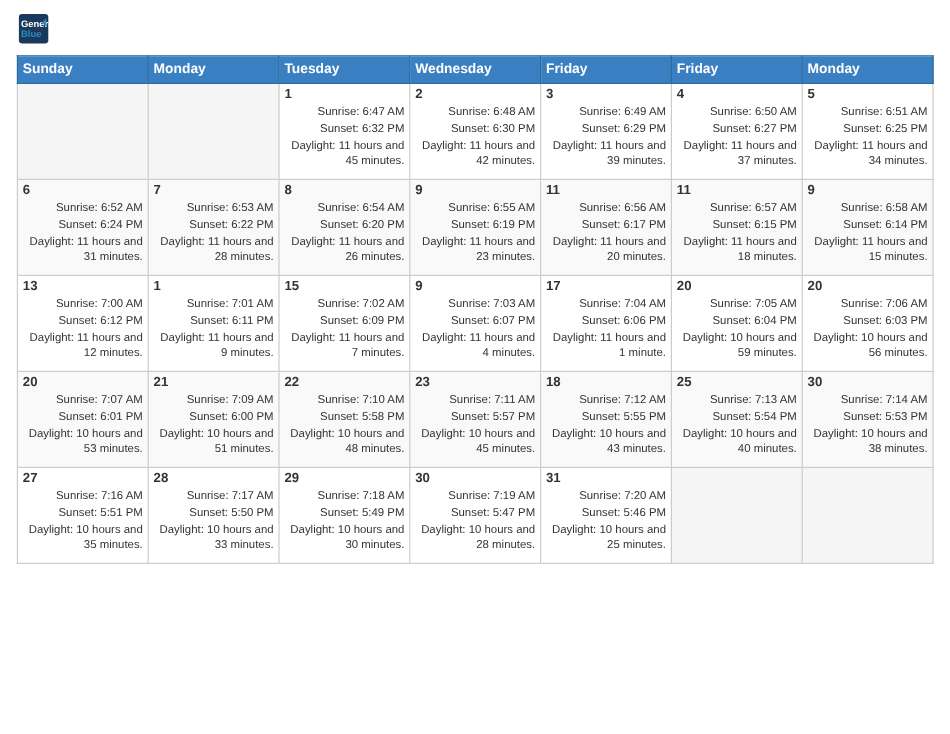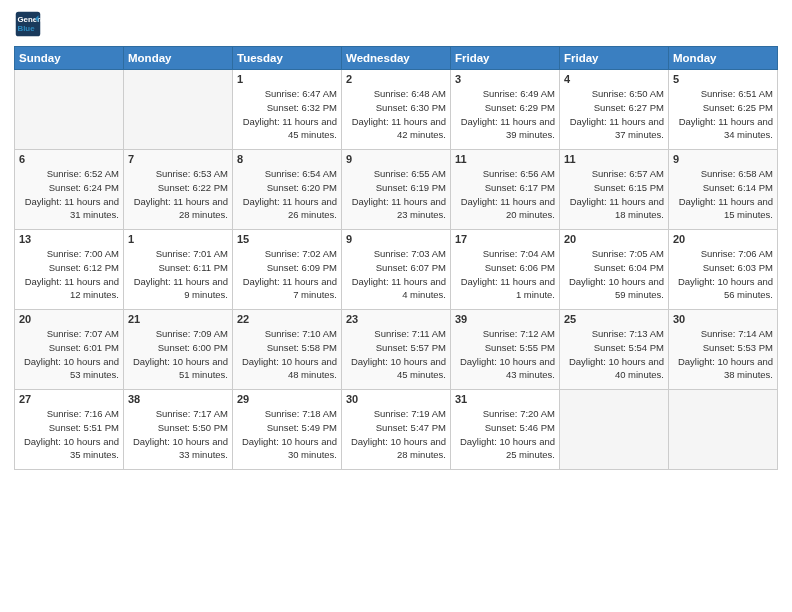--- a/index.html
+++ b/index.html
@@ -223,39 +223,39 @@
           </td>
           <td>
             <span class="day-num">22</span>
             <div class="day-info">Sunrise: 7:10 AM<br>Sunset: 5:58 PM<br>Daylight: 10 hours and 48 minutes.</div>
           </td>
           <td>
             <span class="day-num">23</span>
             <div class="day-info">Sunrise: 7:11 AM<br>Sunset: 5:57 PM<br>Daylight: 10 hours and 45 minutes.</div>
           </td>
           <td>
-            <span class="day-num">39</span>
+            <span class="day-num">18</span>
             <div class="day-info">Sunrise: 7:12 AM<br>Sunset: 5:55 PM<br>Daylight: 10 hours and 43 minutes.</div>
           </td>
           <td>
             <span class="day-num">25</span>
             <div class="day-info">Sunrise: 7:13 AM<br>Sunset: 5:54 PM<br>Daylight: 10 hours and 40 minutes.</div>
           </td>
           <td>
             <span class="day-num">30</span>
             <div class="day-info">Sunrise: 7:14 AM<br>Sunset: 5:53 PM<br>Daylight: 10 hours and 38 minutes.</div>
           </td>
         </tr>
         <tr>
           <td>
             <span class="day-num">27</span>
             <div class="day-info">Sunrise: 7:16 AM<br>Sunset: 5:51 PM<br>Daylight: 10 hours and 35 minutes.</div>
           </td>
           <td>
-            <span class="day-num">38</span>
+            <span class="day-num">28</span>
             <div class="day-info">Sunrise: 7:17 AM<br>Sunset: 5:50 PM<br>Daylight: 10 hours and 33 minutes.</div>
           </td>
           <td>
             <span class="day-num">29</span>
             <div class="day-info">Sunrise: 7:18 AM<br>Sunset: 5:49 PM<br>Daylight: 10 hours and 30 minutes.</div>
           </td>
           <td>
             <span class="day-num">30</span>
             <div class="day-info">Sunrise: 7:19 AM<br>Sunset: 5:47 PM<br>Daylight: 10 hours and 28 minutes.</div>
           </td>

